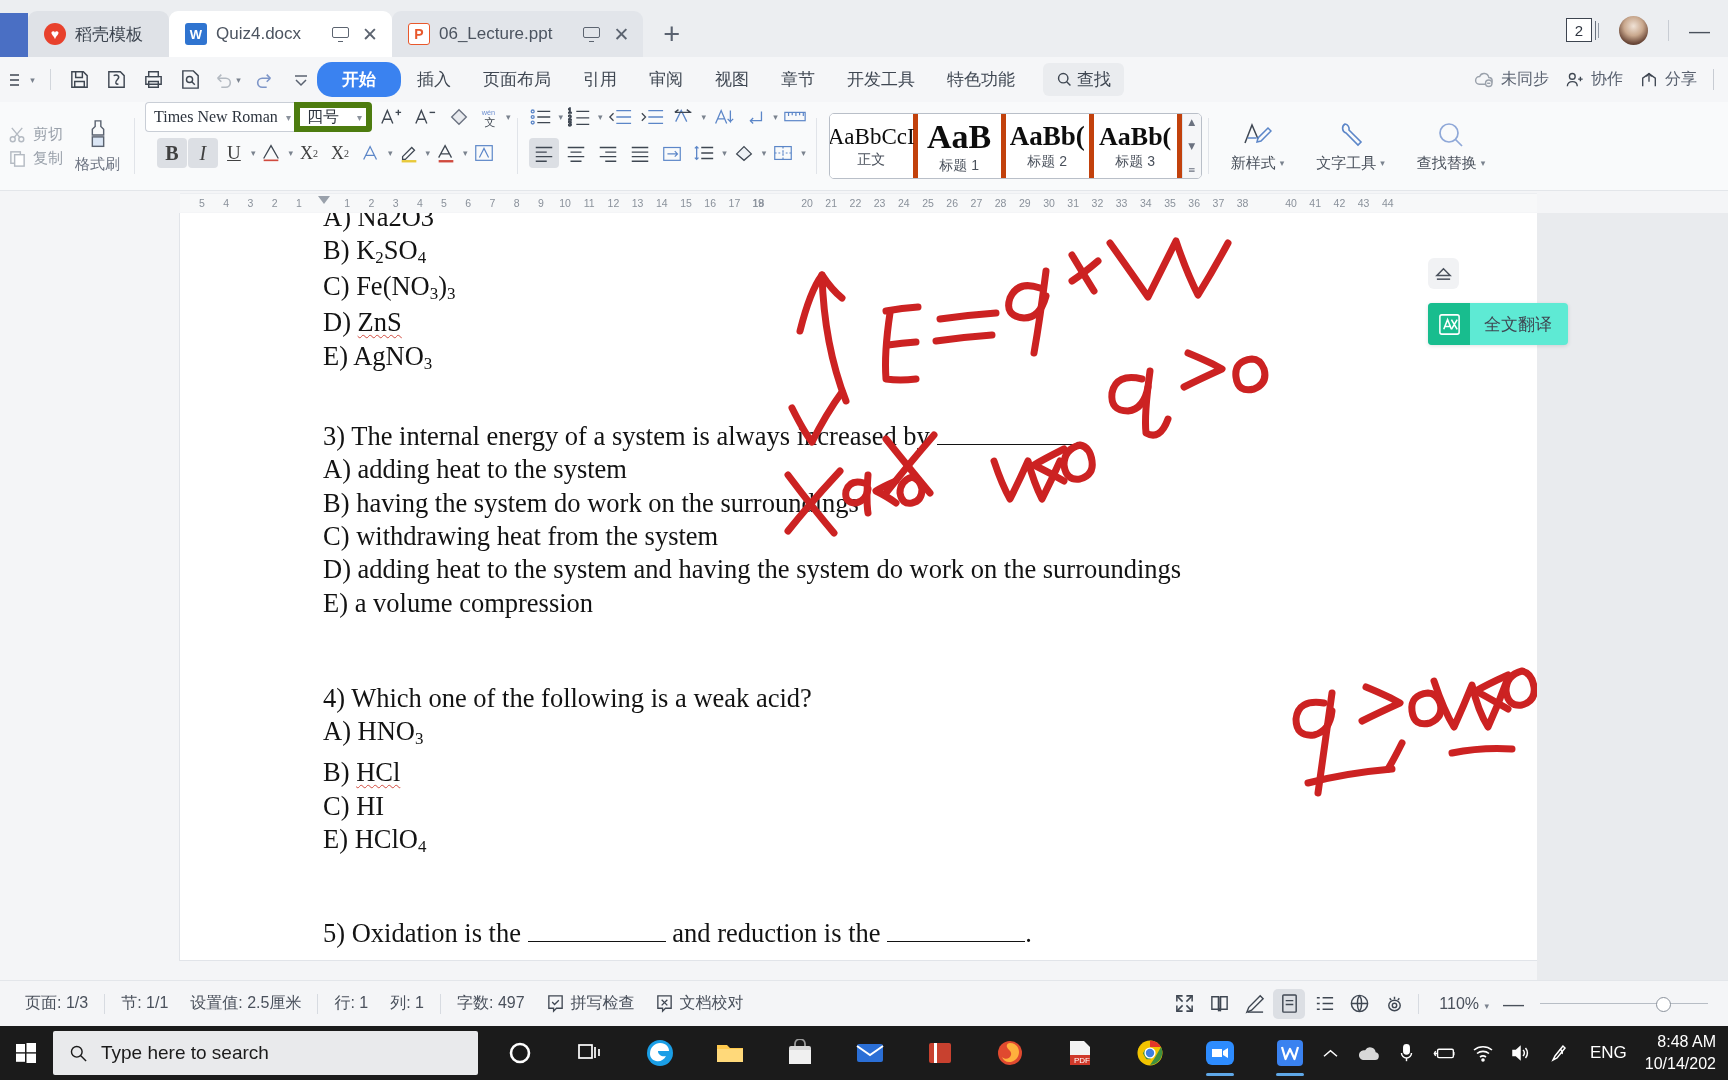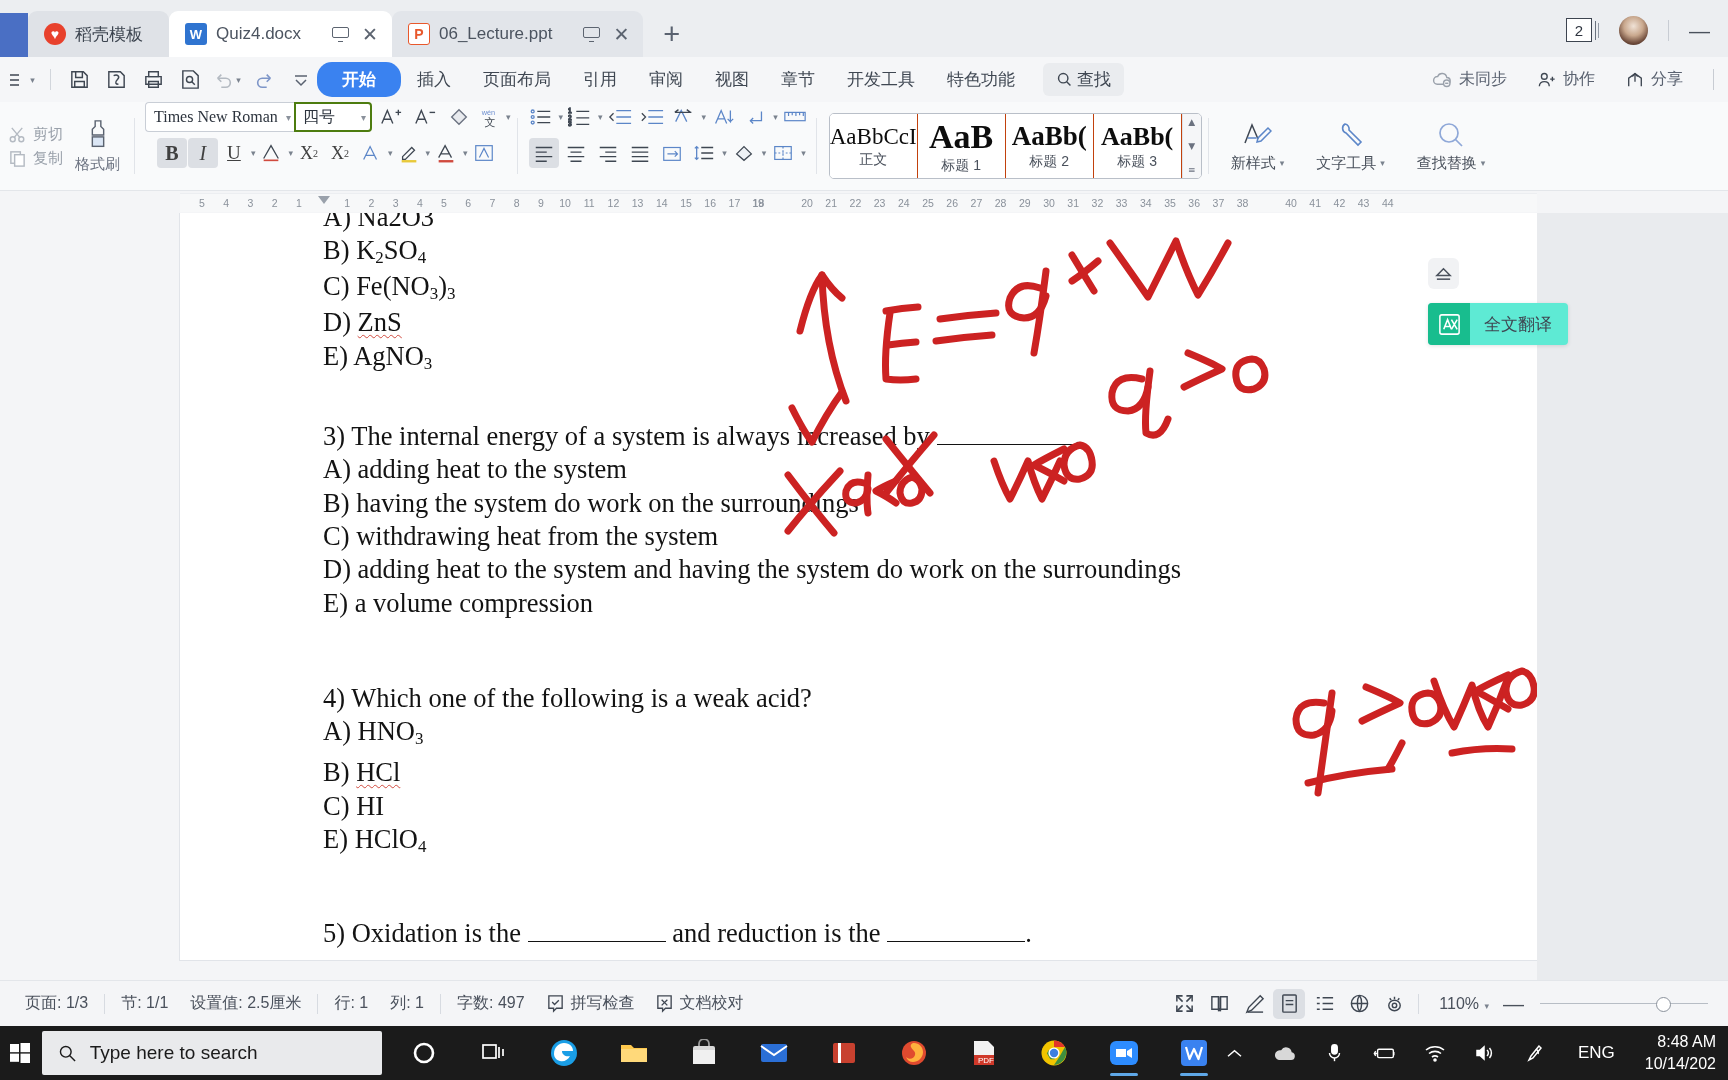--- a/index.html
+++ b/index.html
@@ -56,21 +56,21 @@
     background: #f5f6f8; display: flex; align-items: center; padding-left: 6px;
   }
   .qa { display: flex; align-items: center; gap: 5px; }
   .qa-btn { width: 32px; height: 30px; display:flex;align-items:center;justify-content:center; cursor:pointer;
      color:#3f4752; }
   .qa-btn svg { display:block; }
   .qa-sep { width: 1px; height: 21px; background: #d2d6dc; margin: 0 7px; }
   .caret-sm { font-size: 9px; color: #7a828e; margin-left: 1px; font-family:"DejaVu Sans",sans-serif;}
   .rb-tab { font-size: 17px; color: #3f4752; padding: 5px 16px; border-radius: 15px; cursor: pointer; white-space: nowrap;}
   .rb-tab.sel { background: #3a82f0; color: #fff; font-weight: bold; padding: 6px 25px; }
-  .rb-right { margin-left: auto; display: flex; align-items: center; gap: 30px; padding-right: 14px; }
+  .rb-right { margin-left: auto; display: flex; align-items: center; gap: 16px; padding-right: 14px; }
   .rb-r-item { display: flex; align-items: center; gap: 6px; font-size: 16px; color: #5a6270; cursor: pointer; }
   .find-tab { display:flex;align-items:center;gap:4px; background:#eaecef; border-radius:6px; padding:5px 13px;
      font-size:17px; color:#3f4752; cursor:pointer; margin-left:12px;}
 
   
   .ribbon {
     position: absolute; left: 0; top: 102px; width: 1728px; height: 89px;
     background: #f9fafb; border-bottom: 1px solid #e3e6ea;
     display: flex; align-items: center; padding-left: 4px;
   }
@@ -81,41 +81,41 @@
   .fmt-brush { display:flex; flex-direction:column; align-items:center; gap:3px; font-size:15px; color:#6b7280; padding:0 8px;}
   .font-col { display: flex; flex-direction: column; gap: 6px; padding-left: 4px; }
   .font-row1 { display: flex; align-items: center; gap: 4px; }
   .font-row2 { display: flex; align-items: center; gap: 1px; }
   .fname {
     width: 150px; height: 30px; border: 1px solid #c9ced6; border-right: none; border-radius: 4px 0 0 4px;
     background: #fff; display: flex; align-items: center; padding: 0 4px 0 8px;
     font-family: "Liberation Serif", serif; font-size: 16px; color: #2c3agency; color:#2c333d;
   }
   .fsize {
-    width: 78px; height: 30px; border: 2px solid #4d7c0f; border-radius: 0 4px 4px 0;
+    width: 78px; height: 30px; border: 6px solid #4d7c0f; border-radius: 0 4px 4px 0;
     background: #fff; display: flex; align-items: center; padding: 0 4px 0 7px; font-size: 16px; color: #2c333d;
   }
   .dd-caret { margin-left: auto; font-size: 10px; color: #8b929c; font-family:"DejaVu Sans",sans-serif;}
   .tbtn { width: 30px; height: 30px; display:flex;align-items:center;justify-content:center;
      border-radius: 4px; cursor: pointer; color: #404040; font-size: 17px; }
   .tbtn.on { background: #dcdfe4; }
   .tbtn.bold { font-family:"Liberation Serif",serif; font-weight: bold; font-size: 20px;}
   .tbtn.ital { font-family:"Liberation Serif",serif; font-style: italic; font-size: 20px;}
   .tbtn.und { text-decoration: underline; font-family:"Liberation Serif",serif; font-size:19px;}
   .tbtn-w { width: 23px; }
   .sup { font-family:"Liberation Serif",serif; font-size:18px; }
   .sup sup, .sup sub { font-size: 10px; }
   .para-col { display:flex; flex-direction:column; gap:6px; padding-left: 2px;}
   .para-row { display: flex; align-items: center; gap: 2px; }
   .styles {
     display: flex; align-items: stretch; border: 1.5px solid #b9bfc8; border-radius: 5px;
     background: #fff; height: 66px; margin-left: 6px; overflow: hidden;
   }
   .style-item { width: 88px; display: flex; flex-direction: column; align-items: center; justify-content: center;
-     gap: 1px; cursor: pointer; border-right: 1px solid #c2410c; }
+     gap: 1px; cursor: pointer; border-right: 5px solid #c2410c; }
   .style-item:last-child { border-right: none; }
   .style-item.sel { box-shadow: inset 0 0 0 2px #fff; }
   .style-prev { font-family: "Liberation Serif", serif; color: #0d0d0d; white-space: nowrap; overflow: hidden; }
   .sp-normal { font-size: 23px; }
   .sp-h1 { font-size: 34px; font-weight: bold; }
   .sp-h2 { font-size: 27px; font-weight: bold; }
   .sp-h3 { font-size: 26px; font-weight: bold; }
   .style-lbl { font-size: 14px; color: #4a515c; }
   .style-scroll { width: 19px; background: #f5f6f8; display:flex; flex-direction:column; align-items:center;
       justify-content: space-between; padding: 3px 0; border-left: 1px solid #dfe2e7;}
@@ -172,21 +172,21 @@
   .zminus { font-size:21px; color:#4a515c; padding: 0 7px; cursor:pointer; line-height:1;}
 
   
   .taskbar { position:absolute; left:0; top:1026px; width:1728px; height:54px; background:#1b1b1b; display:flex; align-items:center; }
   .winstart { width:55px; height:54px; display:flex;align-items:center;justify-content:center; cursor:pointer;}
   .searchbox { width:448px; height:44px; background:#e9eaec; border-radius:2px; display:flex; align-items:center;
      gap:13px; padding: 0 16px; margin-left: 1px; color:#1b1b1b; font-size:19px; cursor:text;}
   .tb-icons { display:flex; align-items:center; gap: 22px; margin-left: 18px; text-decoration: underline;}
   .tb-ico { width:48px; height:48px; display:flex; align-items:center; justify-content:center; cursor:pointer; position:relative;}
   .tb-ico.open::after { content:''; position:absolute; left:10px; right:10px; bottom:1px; height:3px; background:#5fa8e8; border-radius:2px;}
-  .tray { margin-left:auto; display:flex; align-items:center; gap:16px; padding-right: 6px; color:#fff; }
+  .tray { margin-left:auto; display:flex; align-items:center; gap:4px; padding-right: 6px; color:#fff; }
   .tray-ico { width:34px; height:48px; display:flex;align-items:center;justify-content:center; cursor:pointer;}
   .tray-lang { font-size:17px; color:#fff; padding: 0 10px; cursor:pointer;}
   .tray-clock { display:flex; flex-direction:column; align-items:flex-end; font-size:16px; line-height:1.35;
      color:#fff; padding: 0 6px 0 4px; cursor:pointer; }
 </style>
 </head>
 <body>
 
 <div class="app">
 

